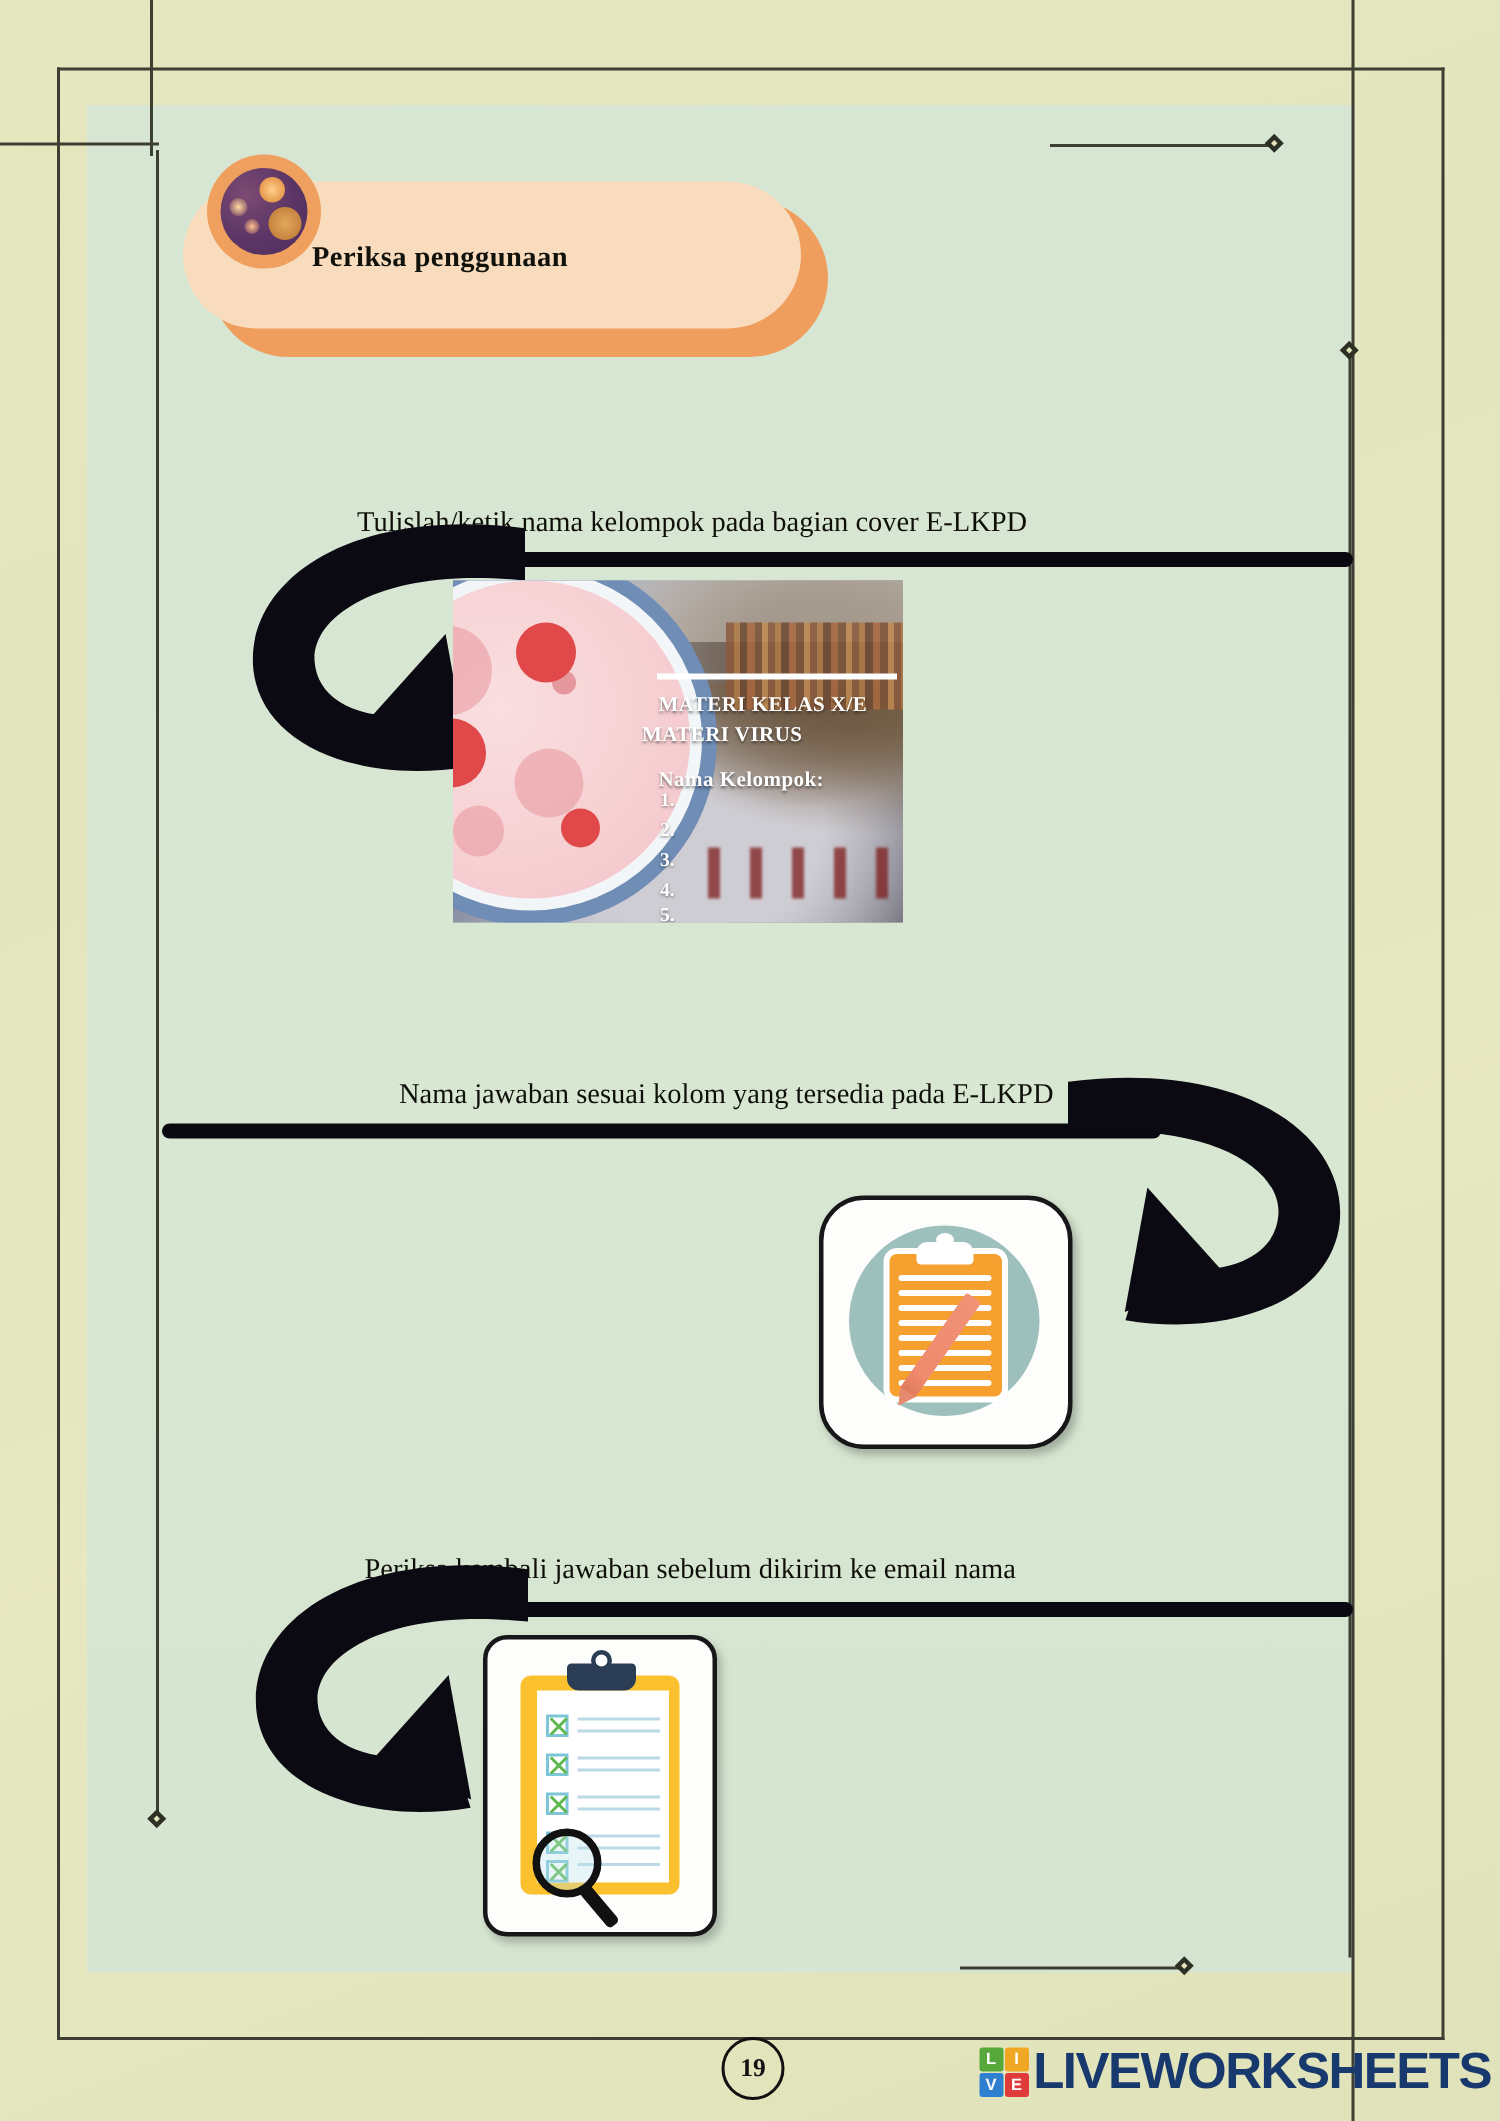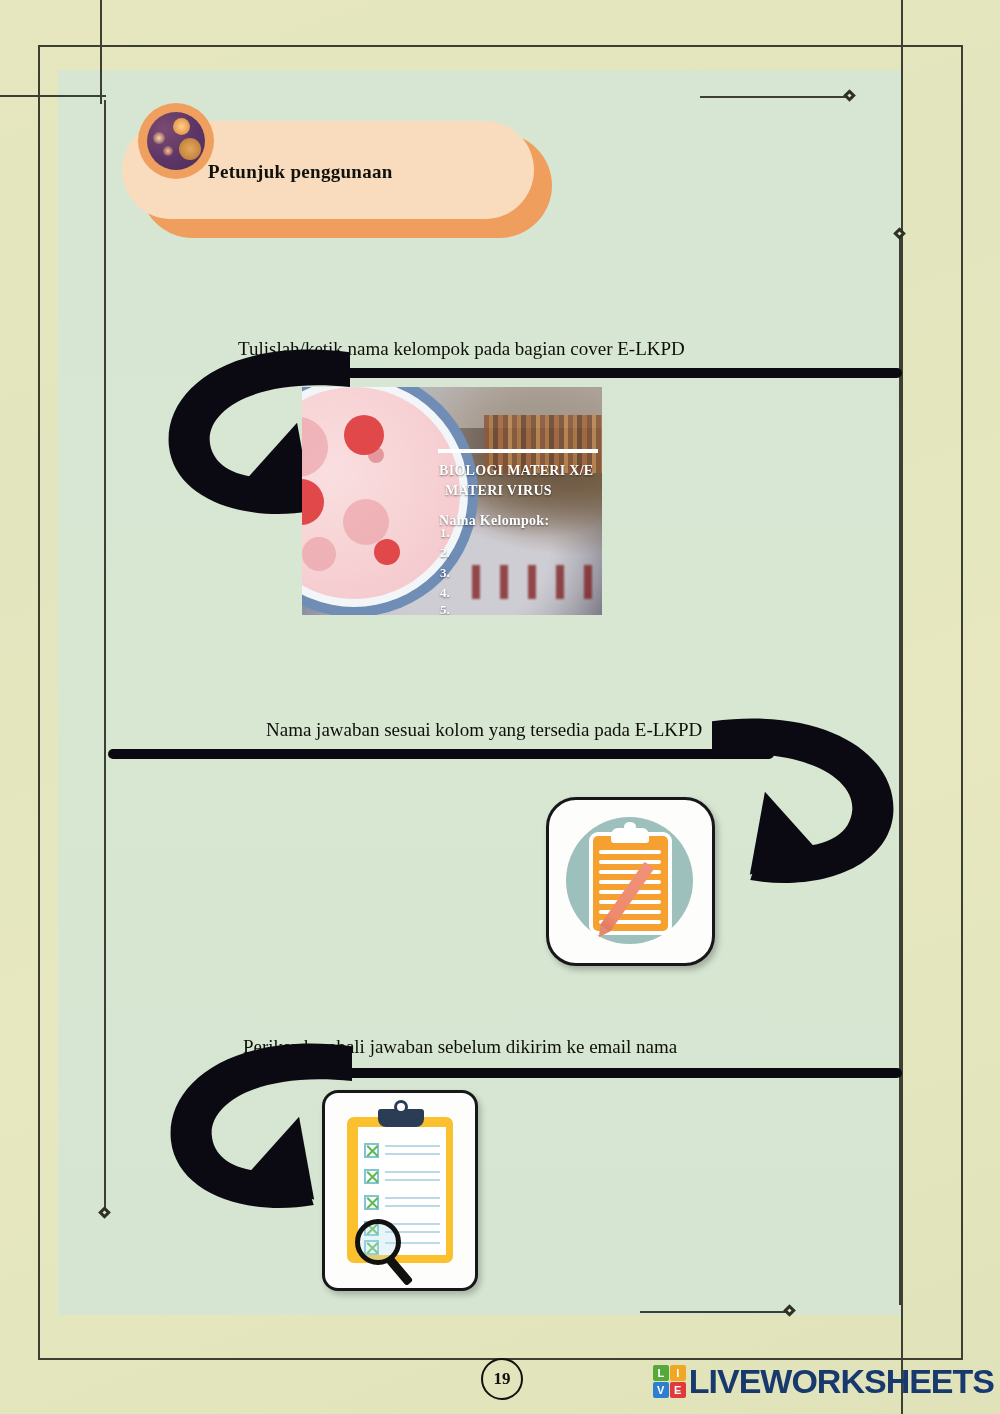--- a/index.html
+++ b/index.html
@@ -249,21 +249,21 @@
     <div id="banner-shadow"></div>
     <div id="banner"></div>
     <div id="badge">
       <div id="badge-inner">
         <div class="vdot" style="left:26px;top:6px;width:17px;height:17px;background:radial-gradient(circle,#ffcf8a 0%,#e79a4e 70%,transparent 100%);"></div>
         <div class="vdot" style="left:32px;top:26px;width:22px;height:22px;background:radial-gradient(circle,#e3a85c 0%,#c4813c 75%,transparent 100%);"></div>
         <div class="vdot" style="left:6px;top:20px;width:12px;height:12px;background:radial-gradient(circle,#ffd9a0 0%,rgba(255,190,120,.2) 75%,transparent 100%);"></div>
         <div class="vdot" style="left:16px;top:34px;width:10px;height:10px;background:radial-gradient(circle,#ffc58c 0%,rgba(255,170,110,.2) 75%,transparent 100%);"></div>
       </div>
     </div>
-    <div id="banner-label">Petunjuk penggunaan</div>
+    <div id="banner-label">Periksa penggunaan</div>
   </div>
 
   <div class="instr-text" style="left:238px;top:338px;">Tulislah/ketik nama kelompok pada bagian cover E-LKPD</div>
   <div class="bar" style="left:236px;top:368px;width:666px;"></div>
   <svg class="arrow" viewBox="0 0 190 180" style="left:160px;top:336px;width:190px;height:180px;">
     <path d="M232 12 C 110 -8, 40 48, 46 110 C 52 166, 120 190, 186 178 L 175 140 C 120 150, 88 134, 86 104 C 84 70, 135 36, 228 48 Z" transform="translate(-38,6) scale(1.02,0.95)" fill="#0b0a12"></path>
     <path d="M130 86 L 162 164 L 92 152 Z" transform="rotate(12 130 120)" fill="#0b0a12"></path>
   </svg>
 
   <div id="cover">
@@ -280,22 +280,22 @@
       <div class="virus" style="left:96px;top:28px;width:40px;height:40px;
            box-shadow:0 -13px 0 -15px #e0484a,0 13px 0 -15px #e0484a,-13px 0 0 -15px #e0484a,13px 0 0 -15px #e0484a,
                       -10px -10px 0 -15px #e0484a,10px -10px 0 -15px #e0484a,-10px 10px 0 -15px #e0484a,10px 10px 0 -15px #e0484a;"></div>
       <div class="virus" style="left:30px;top:92px;width:46px;height:46px;
            box-shadow:0 -15px 0 -17px #e0484a,0 15px 0 -17px #e0484a,-15px 0 0 -17px #e0484a,15px 0 0 -17px #e0484a,
                       -11px -11px 0 -17px #e0484a,11px -11px 0 -17px #e0484a,-11px 11px 0 -17px #e0484a,11px 11px 0 -17px #e0484a;"></div>
       <div class="virus" style="left:126px;top:152px;width:26px;height:26px;
            box-shadow:0 -9px 0 -10px #e0484a,0 9px 0 -10px #e0484a,-9px 0 0 -10px #e0484a,9px 0 0 -10px #e0484a;"></div>
     </div>
     <div id="cover-rule"></div>
-    <div class="cov-t" style="left:137px;top:76px;">BIOLOGI MATERI X/E</div>
-    <div class="cov-t" style="left:143px;top:96px;">MATERI VIRUS</div>
+    <div class="cov-t" style="left:137px;top:76px;">MATERI KELAS X/E</div>
+    <div class="cov-t" style="left:126px;top:96px;">MATERI VIRUS</div>
     <div class="cov-t" style="left:137px;top:126px;">Nama Kelompok:</div>
     <div class="cov-n" style="left:138px;top:138px;">1.</div>
     <div class="cov-n" style="left:138px;top:158px;">2.</div>
     <div class="cov-n" style="left:138px;top:178px;">3.</div>
     <div class="cov-n" style="left:138px;top:198px;">4.</div>
     <div class="cov-n" style="left:138px;top:215px;">5.</div>
   </div>
 
   <div class="instr-text" style="left:266px;top:719px;">Nama jawaban sesuai kolom yang tersedia pada E-LKPD</div>
   <div class="bar" style="left:108px;top:749px;width:666px;"></div>

